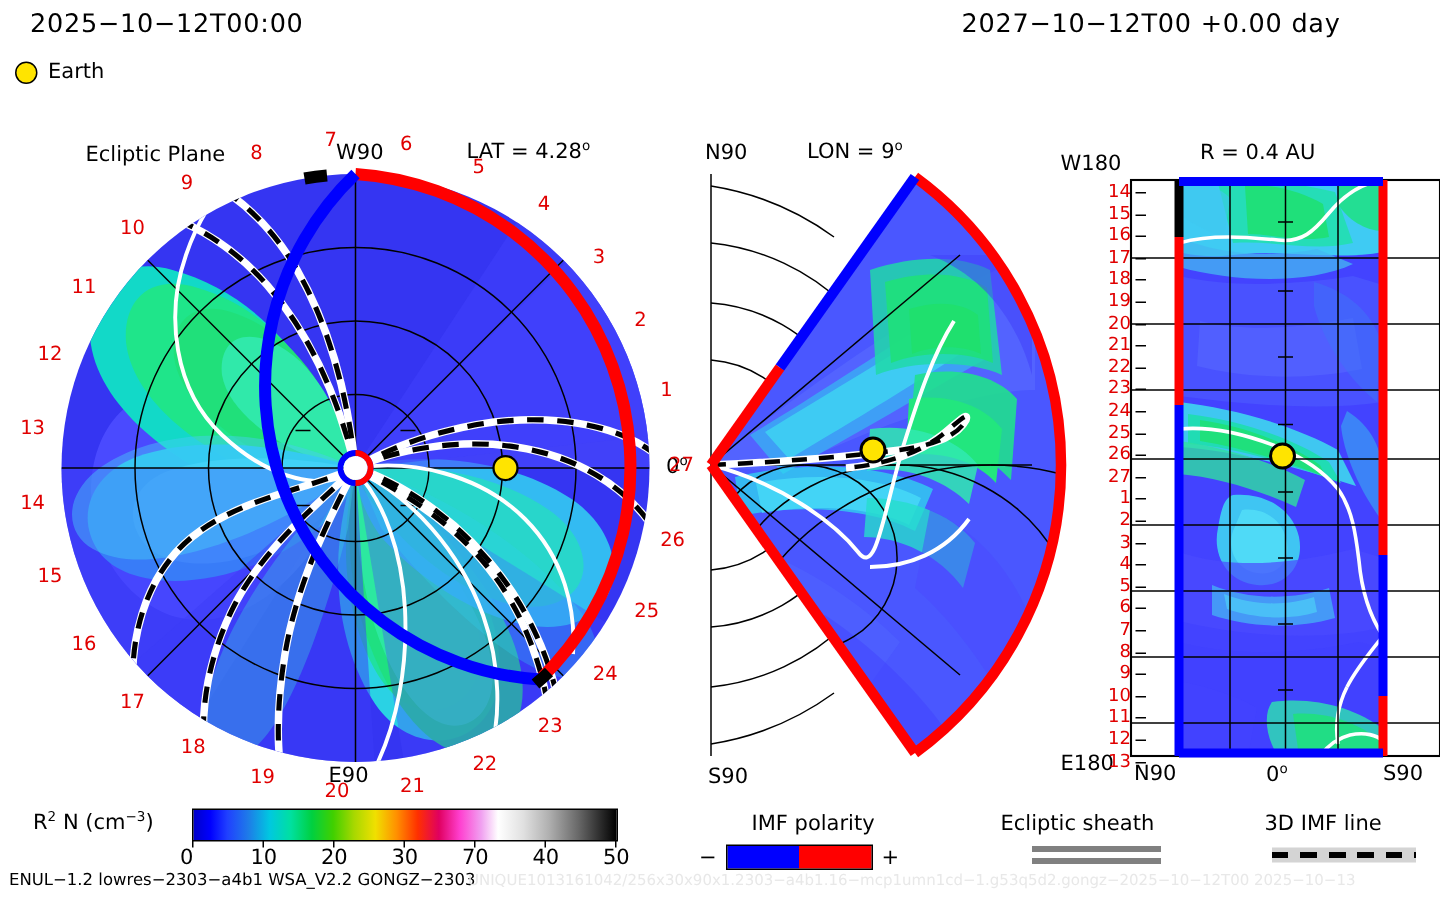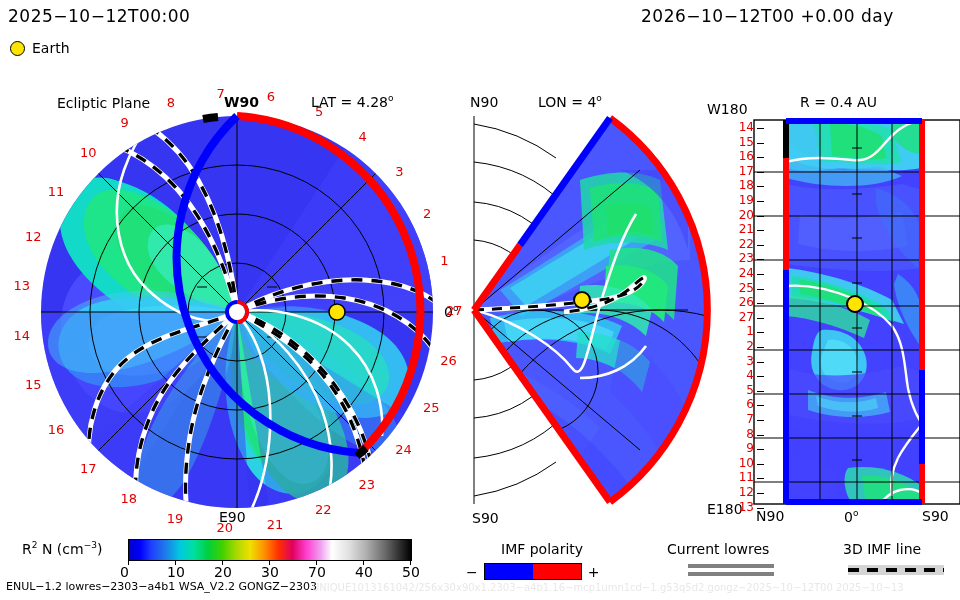--- a/index.html
+++ b/index.html
@@ -12,33 +12,33 @@
   .rlbl2{font-size:12px;color:#e00000;white-space:nowrap;}
   .tiny{font-size:11px;white-space:nowrap;}
   .wmk{font-size:10px;color:#e8e8e8;white-space:nowrap;}
   .legttl{font-size:14px;white-space:nowrap;}
   svg{display:block;overflow:visible;}
   .earthdot{border-radius:50%;background:#ffe400;border:1.5px solid #000;}
 </style>
 </head>
 <body>
 
-<div class="abs ttl" style="left:8px;top:6px;">2025−10−12T00:00</div>
-<div class="abs ttl" style="left:641px;top:6px;">2026−10−12T00 +0.00 day</div>
+<div class="abs ttl" style="left:20px;top:6px;">2025−10−12T00:00</div>
+<div class="abs ttl" style="left:641px;top:6px;">2027−10−12T00 +0.00 day</div>
 
 <div class="abs" style="left:10px;top:40px;display:flex;align-items:center;gap:7px;">
   <span class="earthdot" style="width:13px;height:13px;"></span>
   <span class="lbl">Earth</span>
 </div>
 
 <div class="abs lbl" style="left:57px;top:95px;">Ecliptic Plane</div>
 <div class="abs lbl" style="left:311px;top:93px;">
   <span>LAT = 4.28</span><sup style="font-size:9px;">o</sup>
 </div>
-<div class="abs lbl" style="left:224px;top:94px;font-weight:bold;">W90</div>
+<div class="abs lbl" style="left:224px;top:94px;">W90</div>
 <div class="abs lbl" style="left:219px;top:509px;">E90</div>
 <div class="abs lbl" style="left:444px;top:303px;">
   <span>0</span><sup style="font-size:9px;">o</sup>
 </div>
 
 <svg class="abs" width="440" height="420" style="left:20px;top:100px;" viewBox="0 0 440 420">
   <defs>
     <clipPath id="discClip">
         <circle cx="217" cy="212" r="196"></circle>
       </clipPath>
@@ -174,21 +174,21 @@
     <span class="rlbl" style="position: absolute; left: 422.918px; top: 205.611px;">2</span>
     <span class="rlbl" style="position: absolute; left: 395.232px; top: 163.515px;">3</span>
     <span class="rlbl" style="position: absolute; left: 358.583px; top: 128.939px;">4</span>
     <span class="rlbl" style="position: absolute; left: 314.949px; top: 103.747px;">5</span>
     <span class="rlbl" style="position: absolute; left: 266.682px; top: 89.2967px;">6</span>
     <span class="rlbl" style="position: absolute; left: 216.383px; top: 86.3671px;">7</span>
   </div>
 
 <div class="abs lbl" style="left:470px;top:94px;">N90</div>
 <div class="abs lbl" style="left:538px;top:93px;">
-  <span>LON = 4</span><sup style="font-size:9px;">o</sup>
+  <span>LON = 9</span><sup style="font-size:9px;">o</sup>
 </div>
 <div class="abs lbl" style="left:472px;top:510px;">S90</div>
 <div class="abs lbl" style="left:685px;top:301px;">
   <span>0</span><sup style="font-size:9px;">o</sup>
 </div>
 
 <svg class="abs" width="230" height="400" style="left:460px;top:110px;" viewBox="0 0 230 400">
   <defs>
     <clipPath id="wedgeClip">
       <path d="M14,200 L150,8 A238,238 0 0,1 150,392 Z"></path>
@@ -449,21 +449,21 @@
 <div class="abs wmk" style="left:312px;top:582px;">UNIQUE1013161042/256x30x90x1.2303−a4b1.16−mcp1umn1cd−1.g53q5d2.gongz−2025−10−12T00    2025−10−13</div>
 
 <div class="abs legttl" style="left:501px;top:541px;">IMF polarity</div>
 <div class="abs" style="left:466px;top:563px;display:flex;align-items:center;gap:6px;">
   <span class="lbl">−</span>
   <span style="display:inline-block;width:96px;height:15px;border:1px solid #000;
         background:linear-gradient(to right,#0000ff 0 50%,#ff0000 50% 100%);"></span>
   <span class="lbl">+</span>
 </div>
 
-<div class="abs legttl" style="left:667px;top:541px;">Current lowres</div>
+<div class="abs legttl" style="left:667px;top:541px;">Ecliptic sheath</div>
 <div class="abs" style="left:688px;top:564px;width:86px;height:12px;
      background:repeating-linear-gradient(to bottom,#808080 0 4px,#ffffff 4px 8px,#808080 8px 12px);"></div>
 
 <div class="abs legttl" style="left:843px;top:541px;">3D IMF line</div>
 <div class="abs" style="left:848px;top:565px;width:96px;height:10px;background:#d4d4d4;">
   <div style="position:absolute;left:0;top:3px;width:96px;height:4px;
        background:repeating-linear-gradient(to right,#000 0 11px,transparent 11px 19px);"></div>
 </div>
 
 </body></html>

